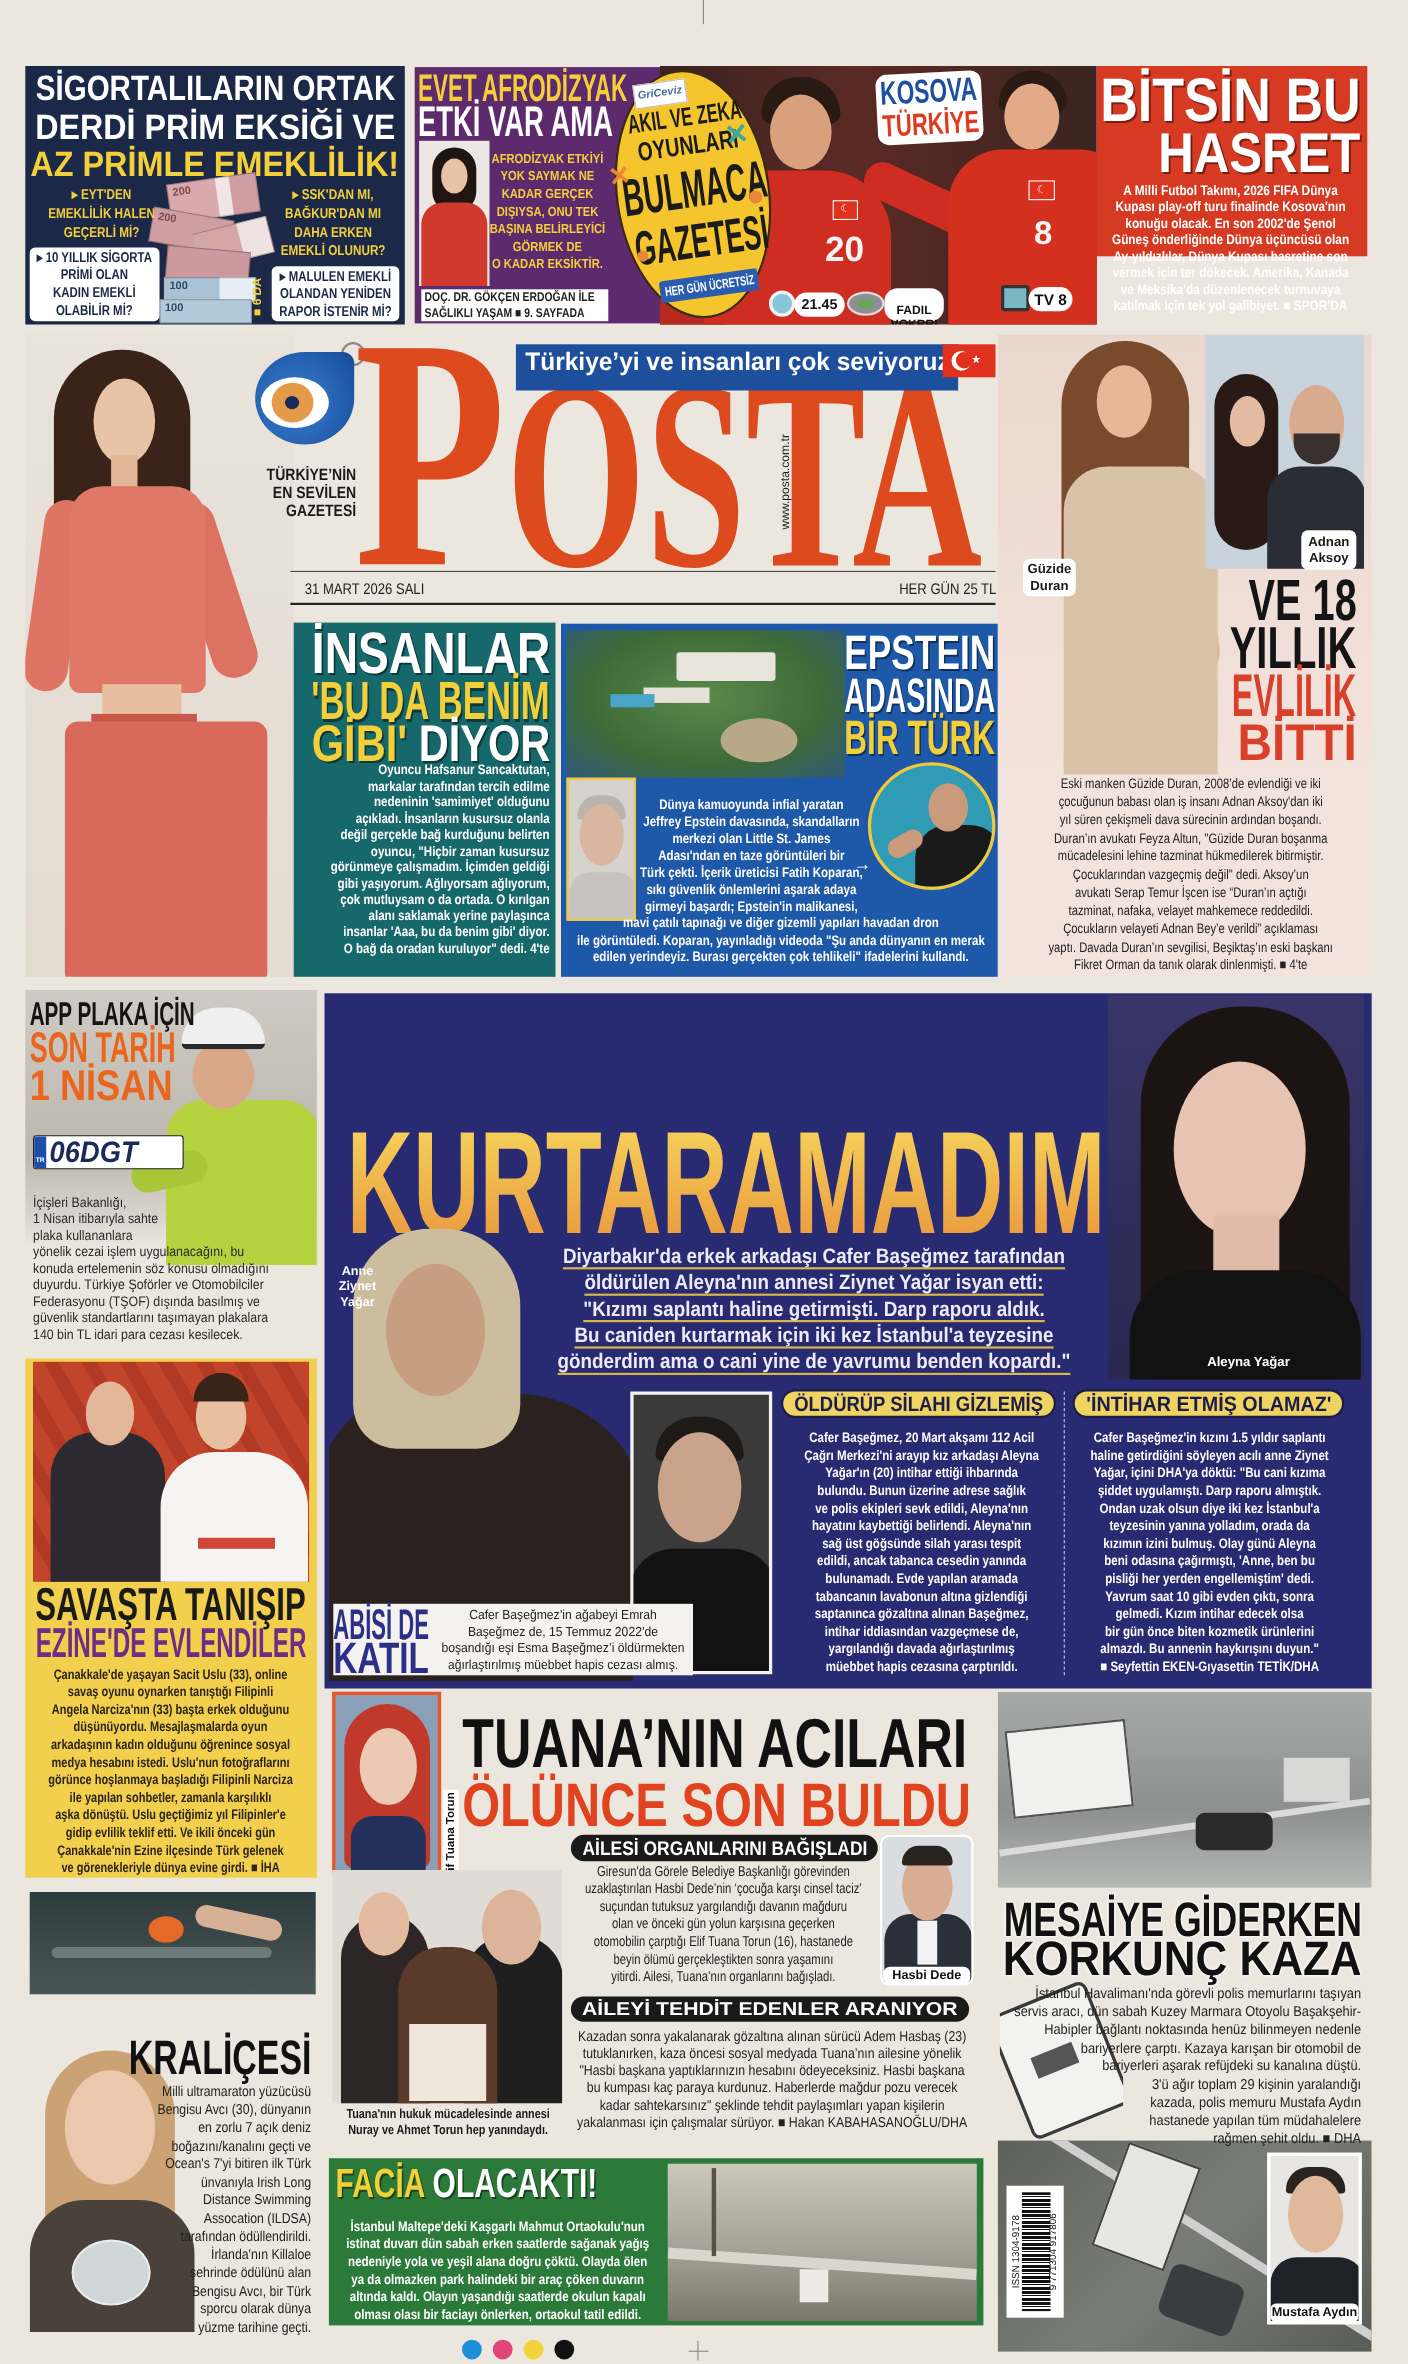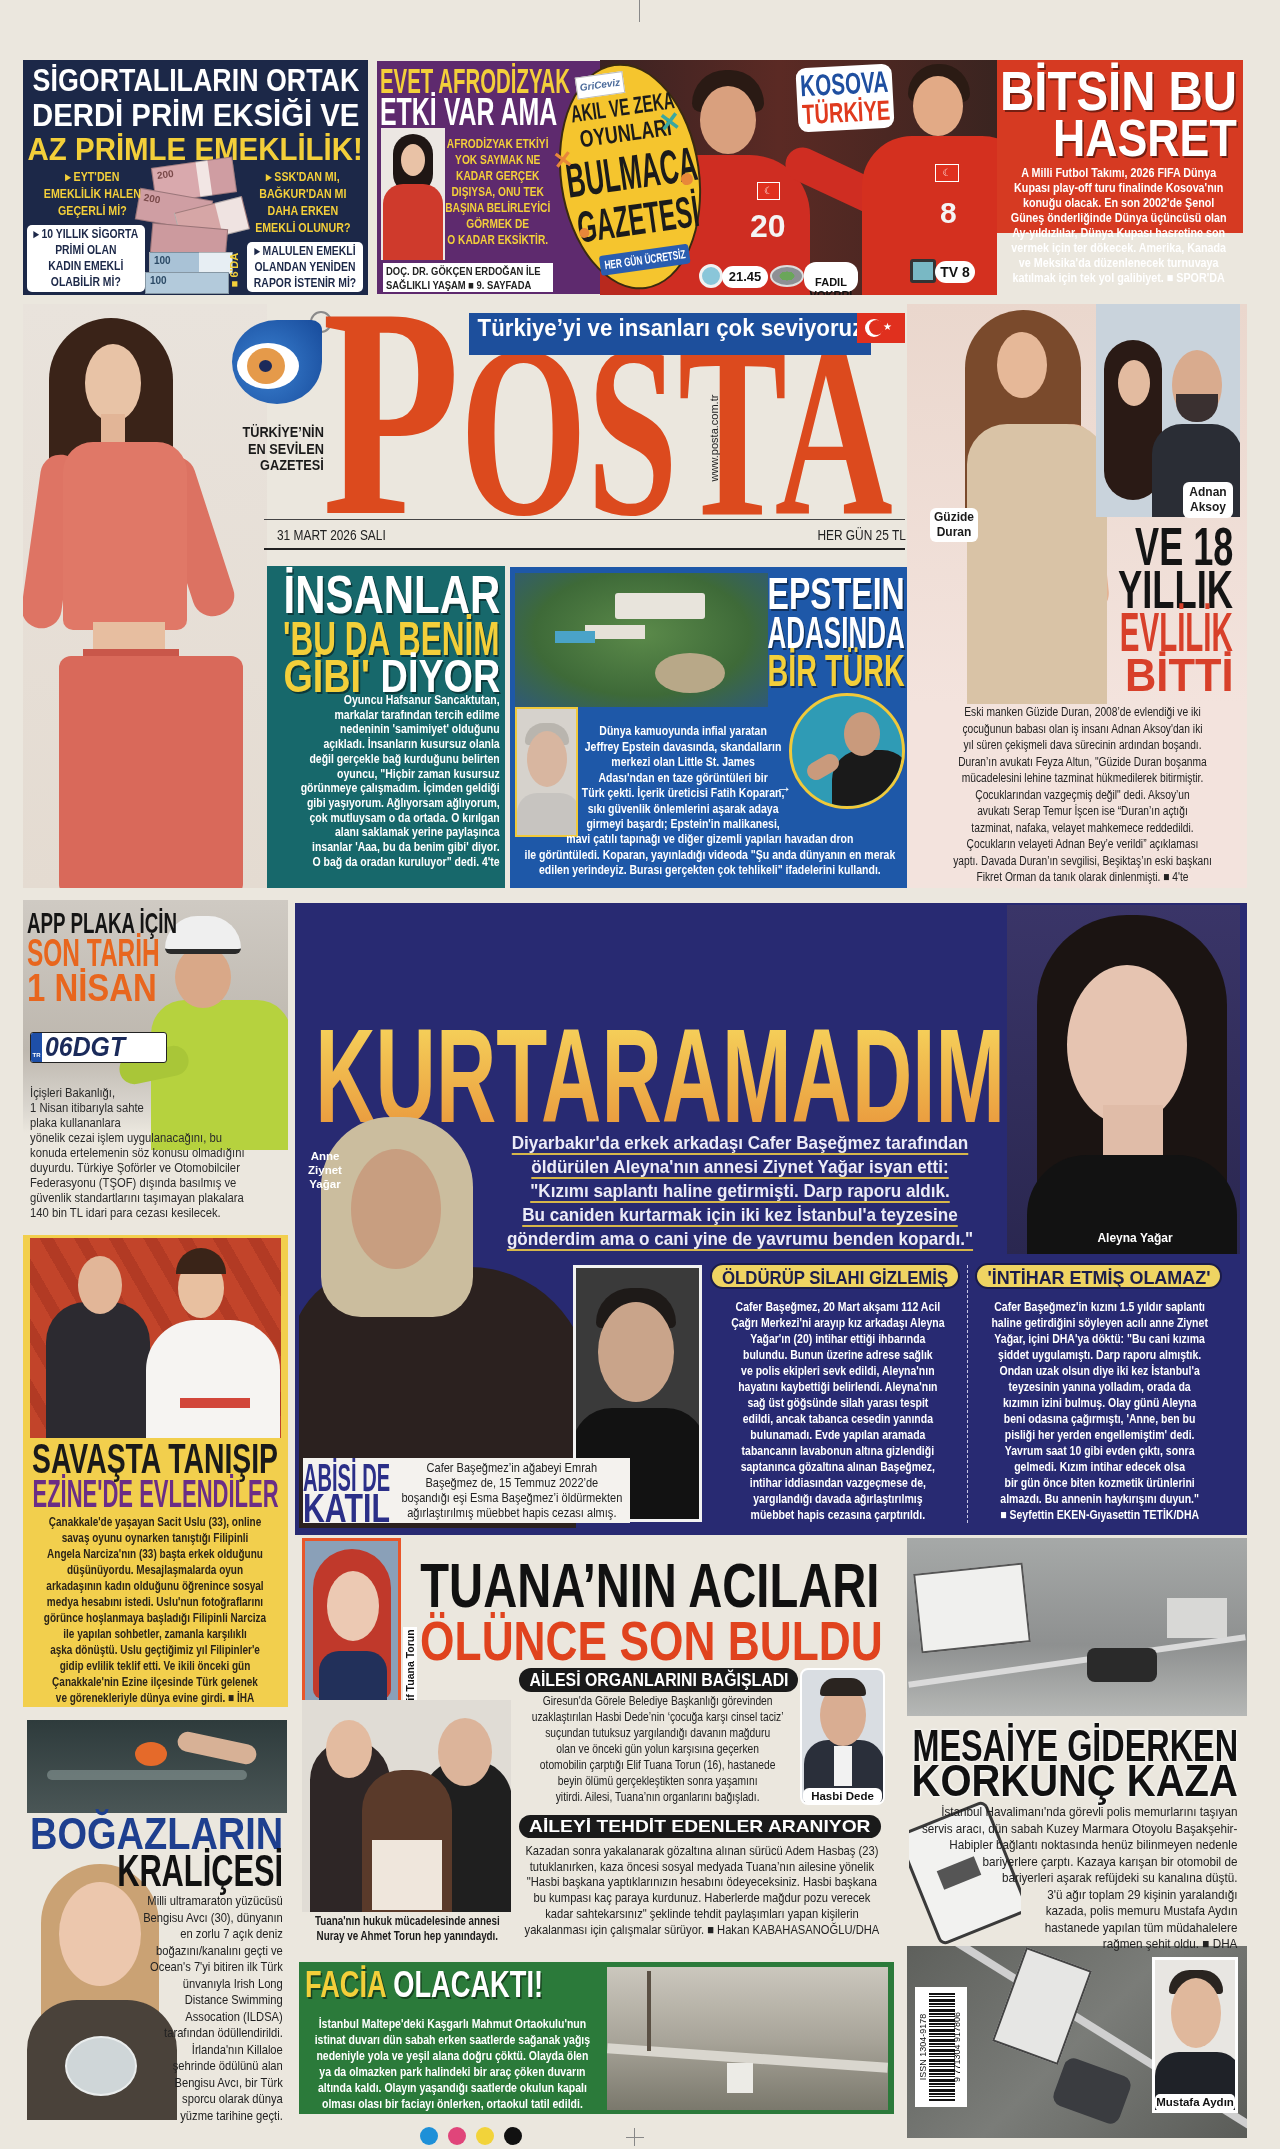--- a/index.html
+++ b/index.html
@@ -468,23 +468,20 @@
 Çanakkale'nin Ezine ilçesinde Türk gelenek
 ve görenekleriyle dünya evine girdi. ■ İHA</div>
 </section>
 
 <section class="a" style="left:23px;top:1713px;width:265px;height:410px;overflow:hidden">
   <div class="ph" style="left:4px;top:7px;width:260px;height:93px;background:linear-gradient(180deg,#2e3b3c,#4a5656)">
     <div class="s" style="left:20px;top:50px;width:200px;height:10px;border-radius:5px;background:#8a9a98;opacity:.6"></div>
     <div class="s" style="left:150px;top:18px;width:80px;height:20px;border-radius:10px;background:#d7b196;transform:rotate(12deg)"></div>
     <div class="s" style="left:108px;top:22px;width:32px;height:24px;border-radius:50%;background:#e56a2a"></div>
   </div>
-  <div class="fit" style="left:7px;top:99px;width:253px;font-size:44px;color:var(--bogaz-blue)">
-      <span style="transform: scaleX(0.863);">BOĞAZLARIN</span>
-    </div>
   <div class="ph" style="left:4px;top:147px;width:150px;height:260px">
     <div class="s" style="left:14px;top:4px;width:118px;height:170px;border-radius:60px 60px 20px 20px;background:#caa274"></div>
     <div class="s" style="left:32px;top:22px;width:82px;height:104px;border-radius:50%;background:#ecc7ad"></div>
     <div class="s" style="left:0;top:140px;width:150px;height:130px;border-radius:50px 50px 0 0;background:#4a423a"></div>
     <div class="s" style="left:38px;top:176px;width:72px;height:60px;border-radius:50%;background:#cfd6d8;border:2px solid #e9ecec"></div>
   </div>
   <div class="fit r" style="left:94px;top:136px;width:166px;font-size:44px;color:#111">
       <span style="transform: scaleX(0.7);">KRALİÇESİ</span>
     </div>
   <div class="bt rt" style="left:105px;top:180px;width:180px;transform:scaleX(.86);font-size:13px;line-height:16.5px;color:#222">Milli ultramaraton yüzücüsü

